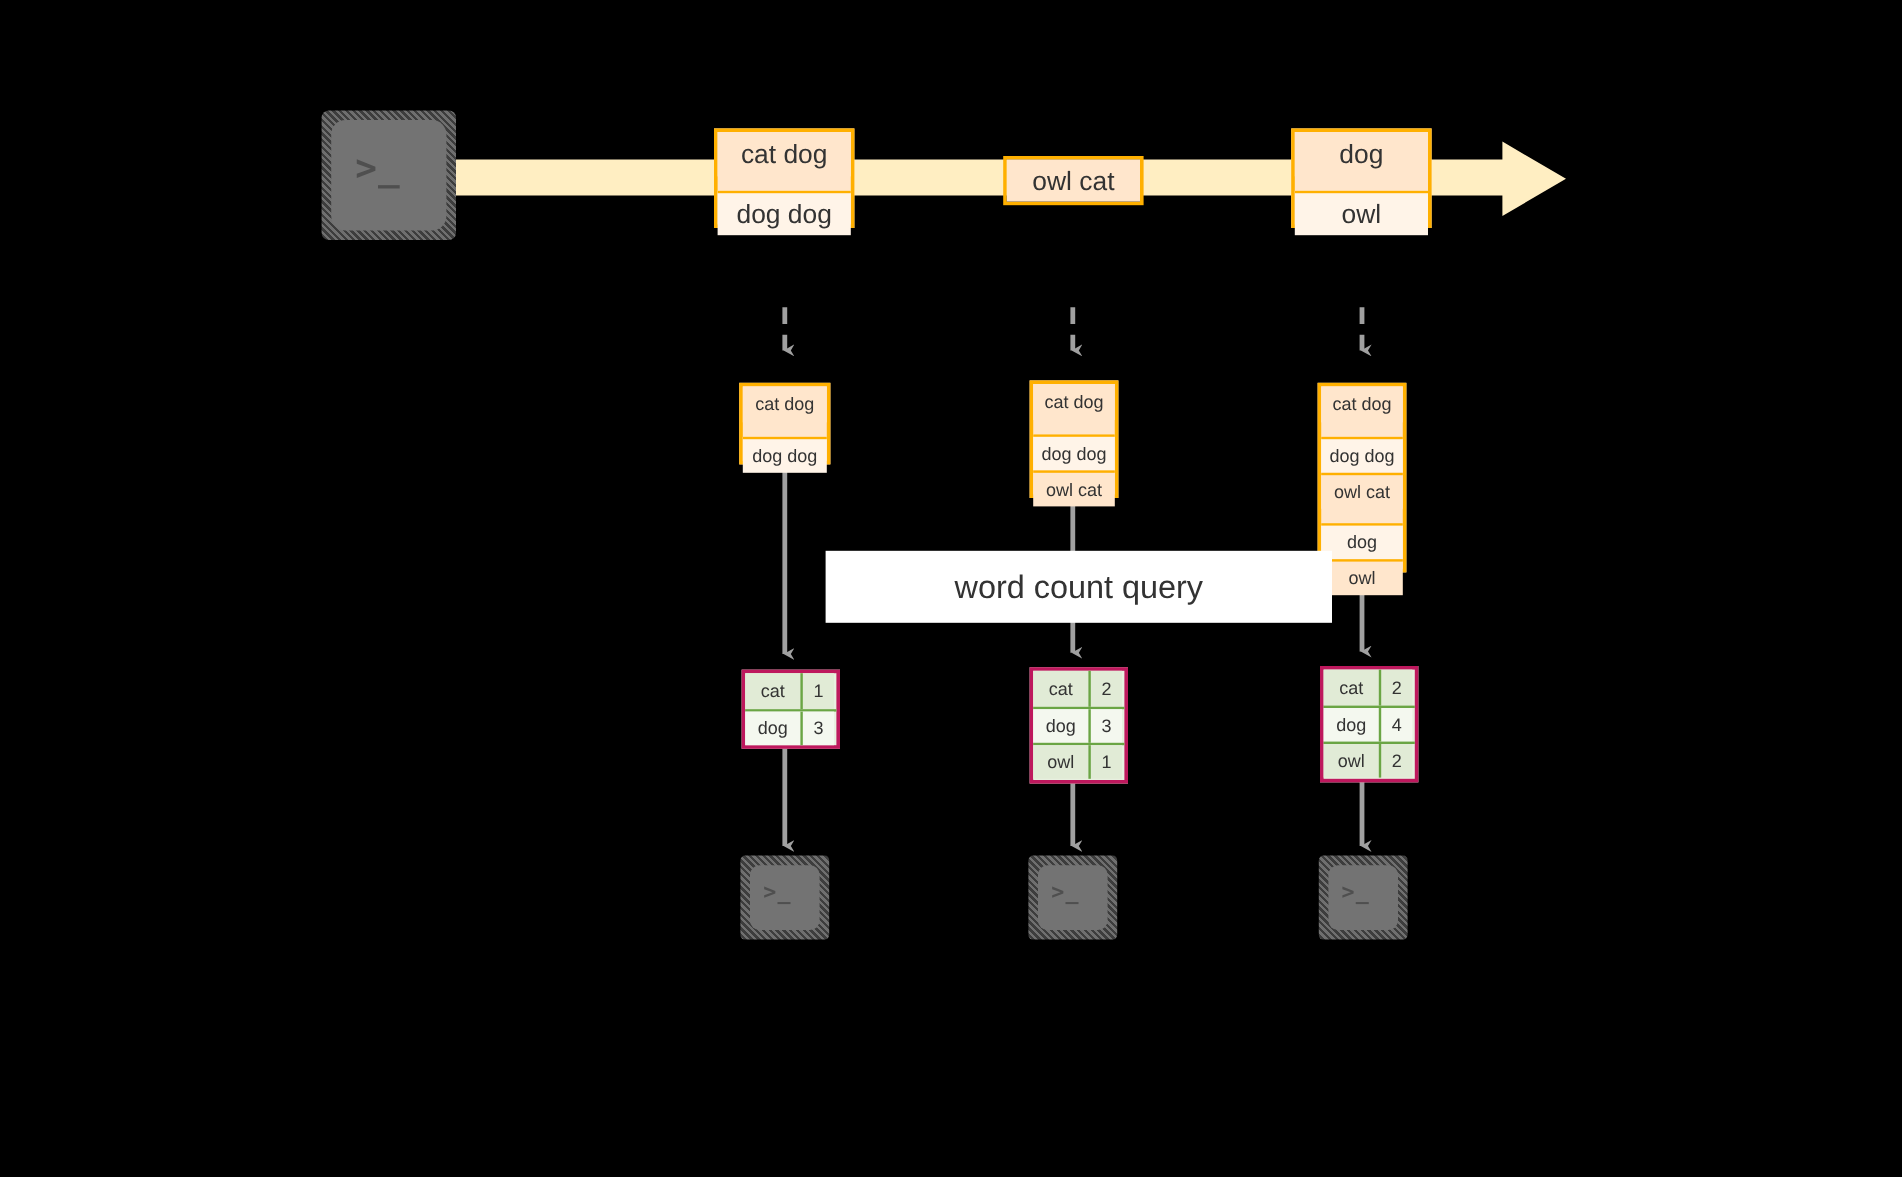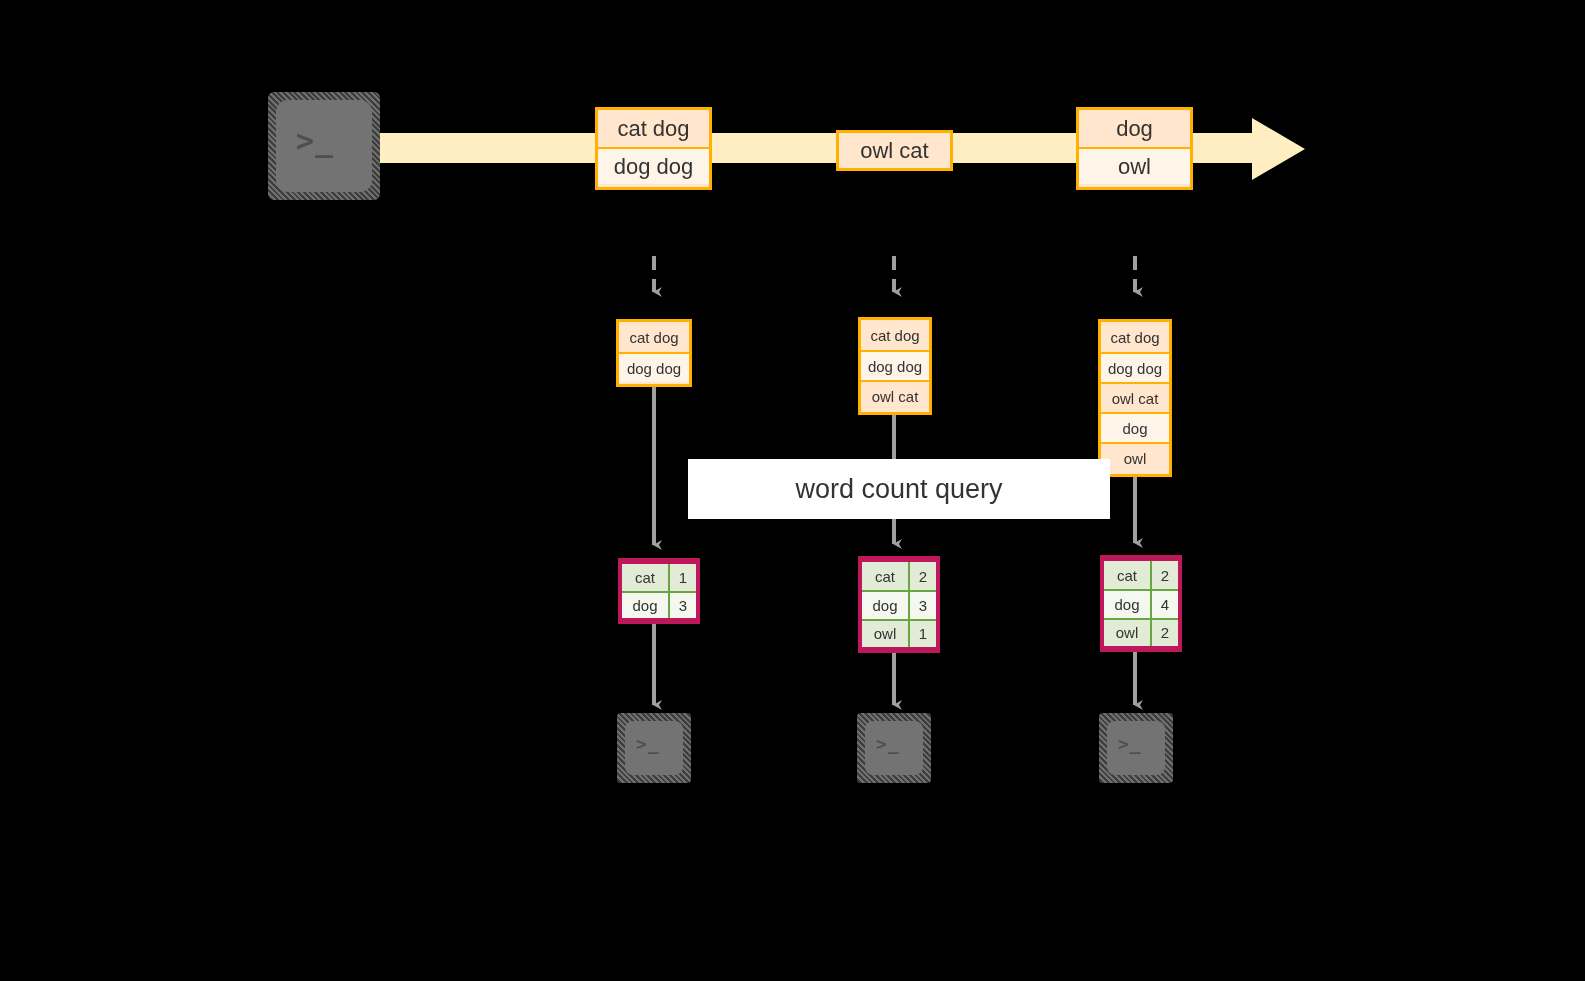--- a/index.html
+++ b/index.html
@@ -64,47 +64,46 @@
   .recbox .row {
     box-sizing: border-box;
     width: 100%;
     display: flex;
     align-items: center;
     justify-content: center;
     color: #333333;
     white-space: nowrap;
   }
   .recbox .row.alt-a { background: #ffe6cc; }
-  .recbox .row.alt-b { background: #fff4e8; }
+  .recbox .row.alt-b { background: #fff4e8; margin-top: 12px; }
   .recbox .row + .row { border-top: 2px solid #ffb000; }
 
   
   .recbox.big .row {
     height: 37px;
     font-size: 22px;
   }
   .recbox.big.single .row { height: 35px; }
 
   
   .recbox.small .row {
     height: 30px;
     font-size: 15px;
   }
   .recbox.small .row + .row { border-top: 2px solid #ffb000; }
 
   
   .restable {
     position: absolute;
     box-sizing: border-box;
-    border: 6px solid #be185d;
+    border: 3px solid #be185d;
     background: #e8f0e0;
     z-index: 5;
     display: flex;
     flex-direction: column;
-    align-items: center;
   }
   .restable .trow {
     display: flex;
     height: 30px;
     box-sizing: border-box;
   }
   .restable .trow + .trow { border-top: 2px solid #6aa544; }
   .restable .tc {
     box-sizing: border-box;
     display: flex;

